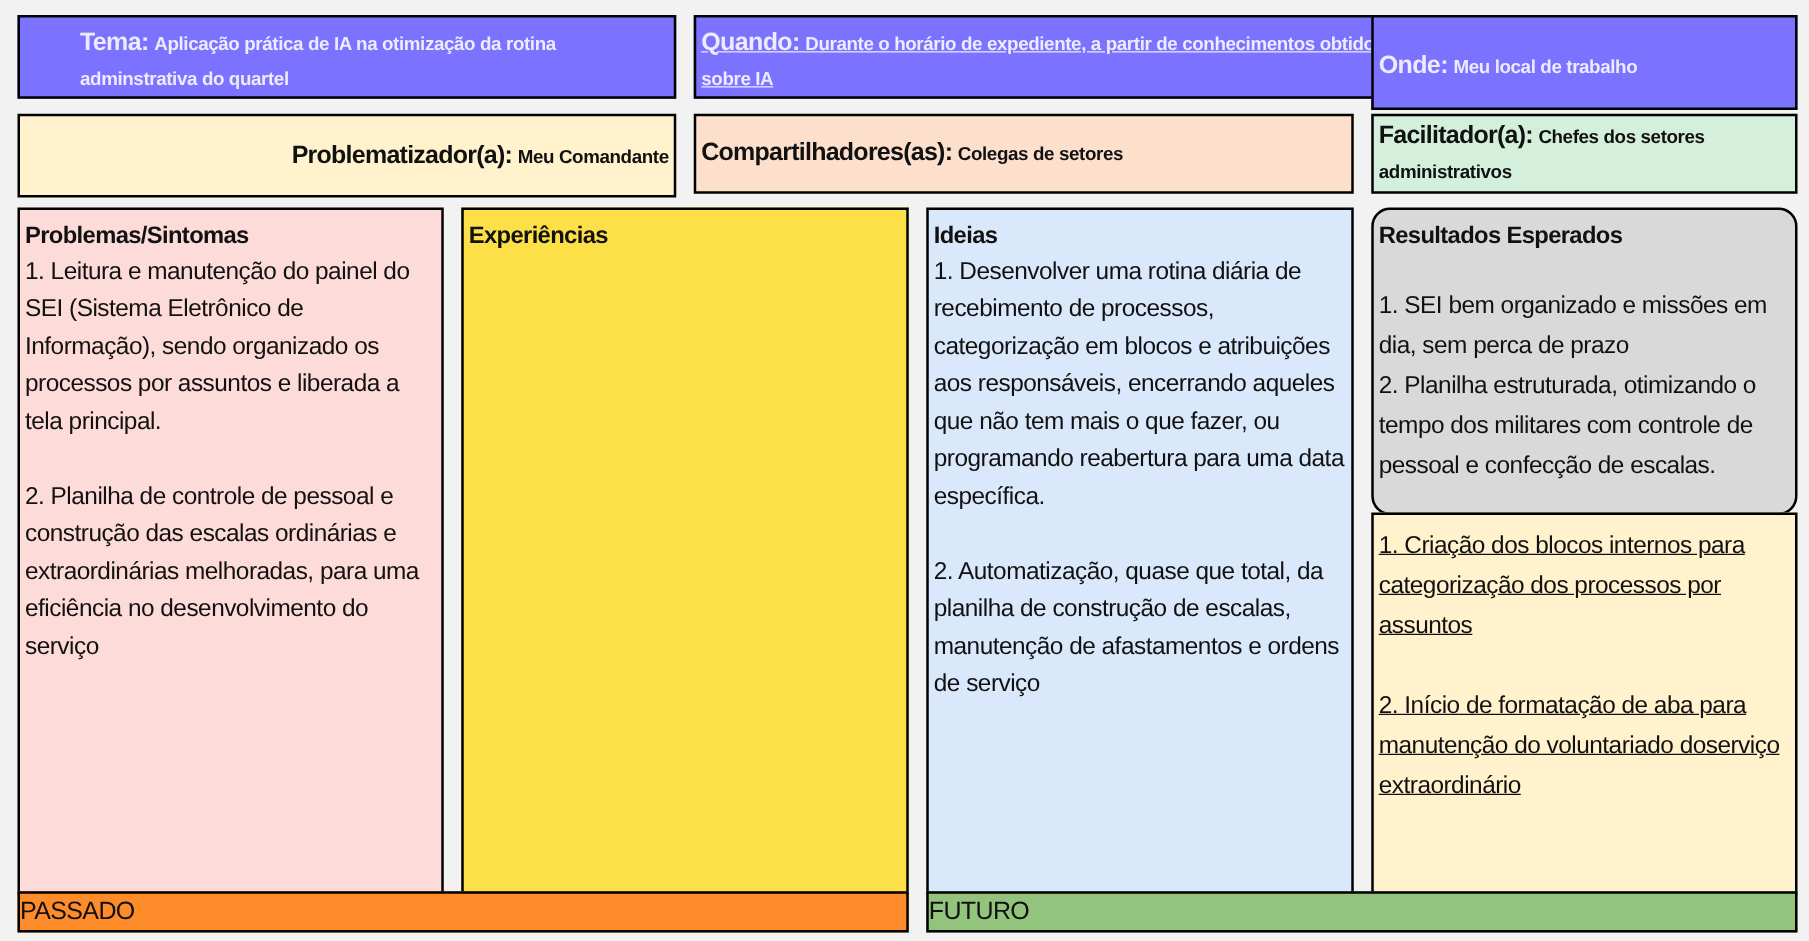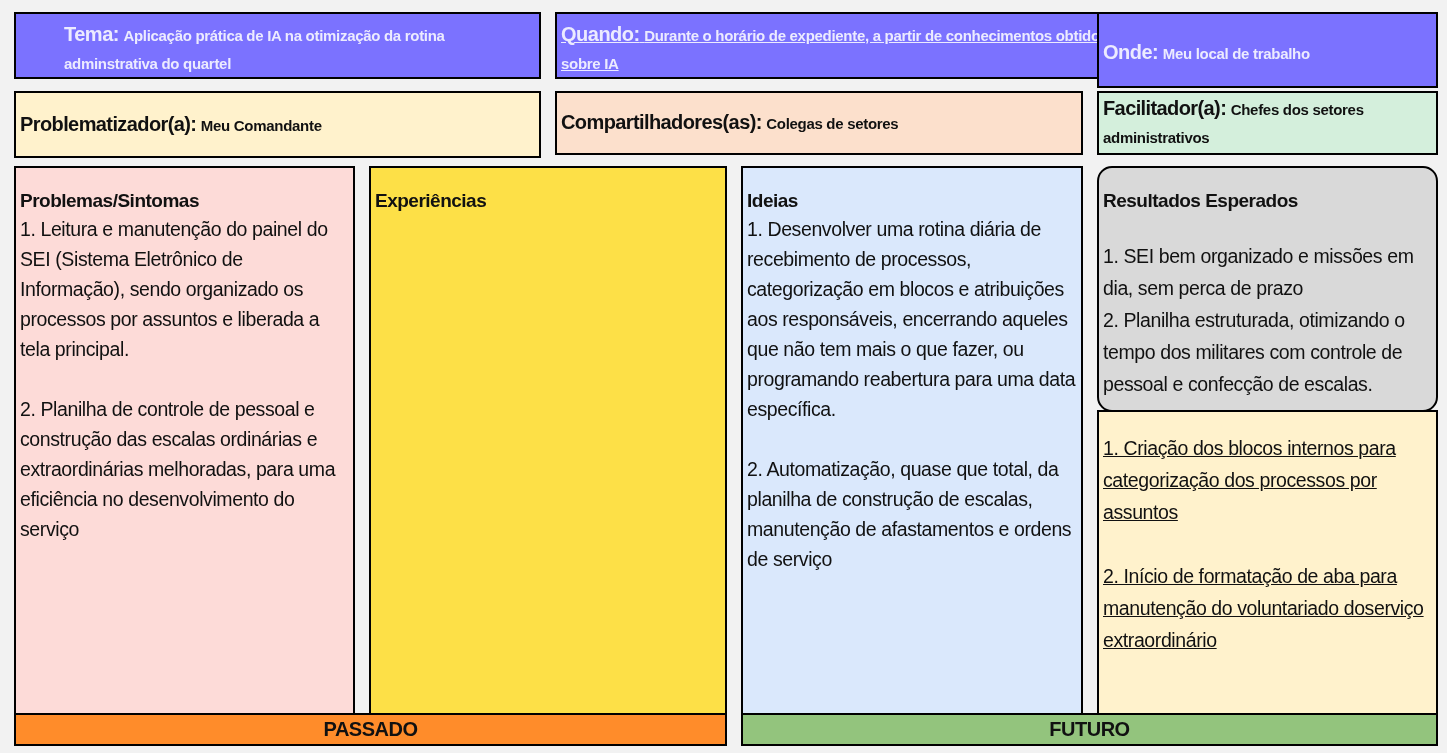--- a/index.html
+++ b/index.html
@@ -23,30 +23,30 @@
     .hdr .line { line-height: 28px; }
     .meta {
       padding: 0 4px;
       display: flex;
       flex-direction: column;
       justify-content: center;
     }
     .meta .lbl { font-weight: bold; font-size: 20px; letter-spacing: -0.6px; }
     .meta .val { font-weight: bold; font-size: 15px; letter-spacing: -0.3px; }
     .meta .line { line-height: 28px; }
-    .panel { padding: 20px 4px; }
+    .panel { padding: 8px 4px; }
     .panel .title {
       font-weight: bold; font-size: 19px; letter-spacing: -0.5px; line-height: 26px;
     }
     .panel .body {
       font-size: 19.5px; letter-spacing: -0.4px; line-height: 30px; white-space: pre-line;
     }
     .bar {
-      display: flex; align-items: center; justify-content: center;
-      font-weight: bold; font-size: 20px; letter-spacing: -0.5px;
+      display: flex; align-items: center; justify-content: flex-start;
+      font-weight: normal; font-size: 20px; letter-spacing: -0.5px;
     }
   </style>
 </head>
 <body>
 
 <div class="box hdr" style="left:14px; top:12px; width:527px; height:67px;padding-left:48px;">
   <div class="line">
     <span class="lbl">Tema:</span>
     <span class="val">Aplicação prática de IA na otimização da rotina adminstrativa do quartel</span>
   </div>
@@ -59,21 +59,21 @@
   </div>
 </div>
 
 <div class="box hdr" style="left:1097px; top:12px; width:341px; height:76px;justify-content:center;">
   <div class="line">
     <span class="lbl">Onde:</span>
     <span class="val">Meu local de trabalho</span>
   </div>
 </div>
 
-<div class="box meta" style="left:14px; top:91px; width:527px; height:67px; background:#fff2cc;">
+<div class="box meta" style="left:14px; top:91px; width:527px; height:67px; background:#fff2cc;text-align:right;">
   <div class="line">
     <span class="lbl">Problematizador(a):</span>
     <span class="val">Meu Comandante</span>
   </div>
 </div>
 
 <div class="box meta" style="left:555px; top:91px; width:528px; height:64px; background:#fce0cc;">
   <div class="line">
     <span class="lbl">Compartilhadores(as):</span>
     <span class="val">Colegas de setores</span>

